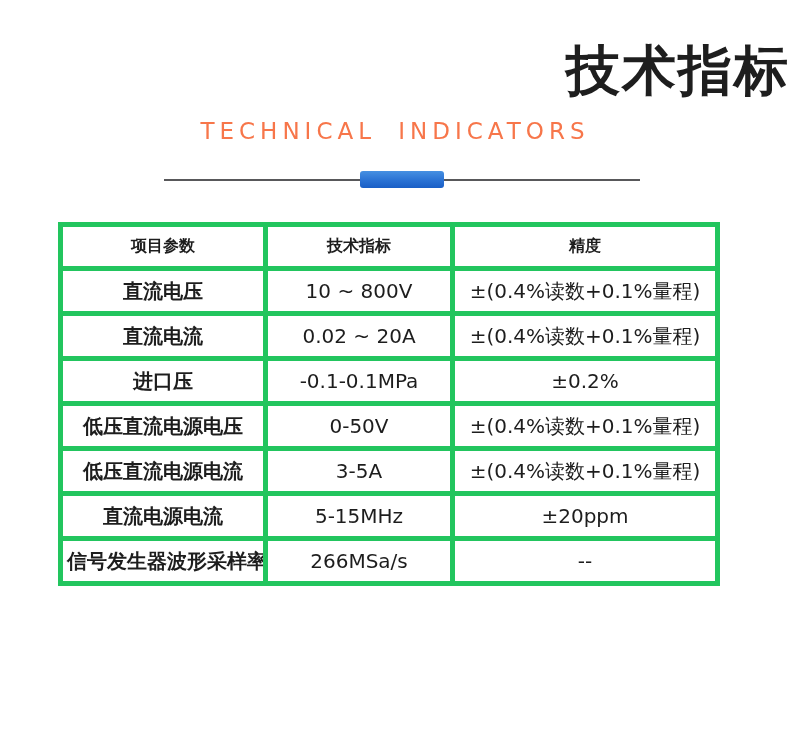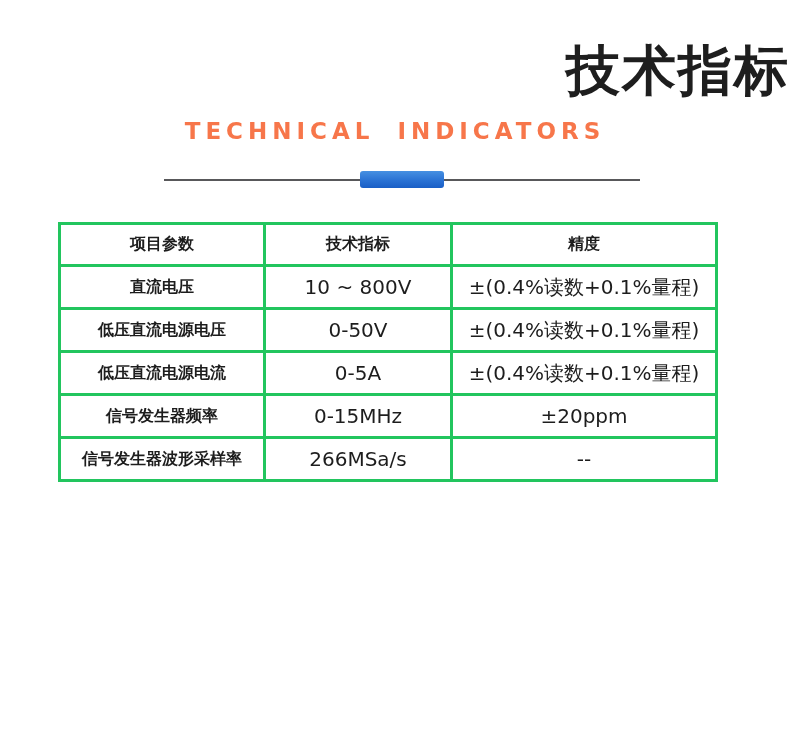--- a/index.html
+++ b/index.html
@@ -23,21 +23,21 @@
     line-height: 66px;
     font-weight: 700;
     letter-spacing: 2px;
     color: #1e1e1e;
   }
   .sub-title {
     margin: 12px 0 0 0;
     text-align: center;
     font-size: 23px;
     line-height: 30px;
-    font-weight: 700;
+    font-weight: 400;
     letter-spacing: 5px;
     word-spacing: 10px;
     color: #F7764A;
   }
   .divider {
     position: relative;
     width: 476px;
     height: 18px;
     margin: 25px 0 0 164px;
   }
@@ -59,40 +59,40 @@
     border-radius: 3px;
     background: linear-gradient(to bottom, #4690e2 0%, #2a72d4 55%, #1a5fc6 100%);
   }
   table.spec {
     margin: 33px 0 0 58px;
     width: 657px;
     border-collapse: collapse;
     table-layout: fixed;
   }
   table.spec th, table.spec td {
-    border: 3px solid #22c55e;
+    border: 5px solid #22c55e;
     text-align: center;
     vertical-align: middle;
     color: #1d1d1d;
     padding: 0 4px;
     overflow: hidden;
     white-space: nowrap;
   }
   table.spec th {
     height: 39px;
     font-size: 16px;
     font-weight: 700;
   }
   table.spec td {
     height: 40px;
     font-size: 20px;
     font-weight: 400;
   }
   table.spec td.c0 {
-    font-size: 16px;
+    font-size: 20px;
     font-weight: 700;
   }
   col.col-param { width: 205px; }
   col.col-range { width: 187px; }
   col.col-precision { width: 265px; }
 </style>
 </head>
 <body>
 
 <div class="page">
@@ -119,32 +119,42 @@
         <th>精度</th>
       </tr>
     </thead>
     <tbody>
         <tr>
           <td class="c0">直流电压</td>
           <td class="c1">10 ~ 800V</td>
           <td class="c2">±(0.4%读数+0.1%量程)</td>
         </tr>
         <tr>
+          <td class="c0">直流电流</td>
+          <td class="c1">0.02 ~ 20A</td>
+          <td class="c2">±(0.4%读数+0.1%量程)</td>
+        </tr>
+        <tr>
+          <td class="c0">进口压</td>
+          <td class="c1">-0.1-0.1MPa</td>
+          <td class="c2">±0.2%</td>
+        </tr>
+        <tr>
           <td class="c0">低压直流电源电压</td>
           <td class="c1">0-50V</td>
           <td class="c2">±(0.4%读数+0.1%量程)</td>
         </tr>
         <tr>
           <td class="c0">低压直流电源电流</td>
-          <td class="c1">0-5A</td>
+          <td class="c1">3-5A</td>
           <td class="c2">±(0.4%读数+0.1%量程)</td>
         </tr>
         <tr>
-          <td class="c0">信号发生器频率</td>
-          <td class="c1">0-15MHz</td>
+          <td class="c0">直流电源电流</td>
+          <td class="c1">5-15MHz</td>
           <td class="c2">±20ppm</td>
         </tr>
         <tr>
           <td class="c0">信号发生器波形采样率</td>
           <td class="c1">266MSa/s</td>
           <td class="c2">--</td>
         </tr>
       </tbody>
   </table>
 

